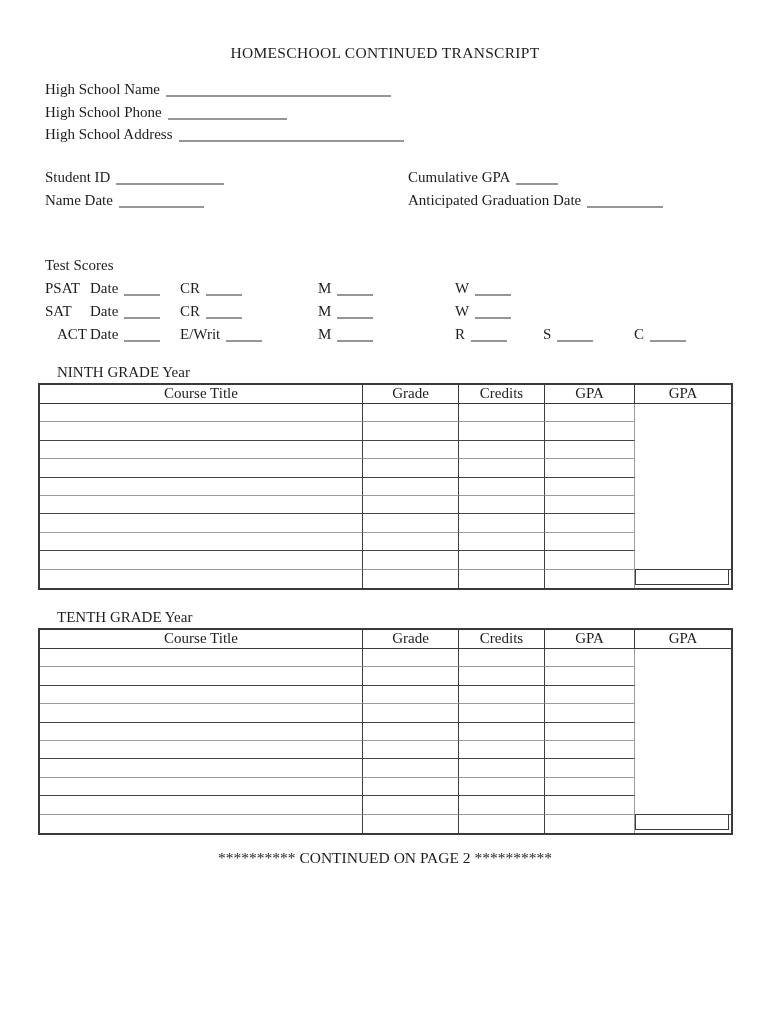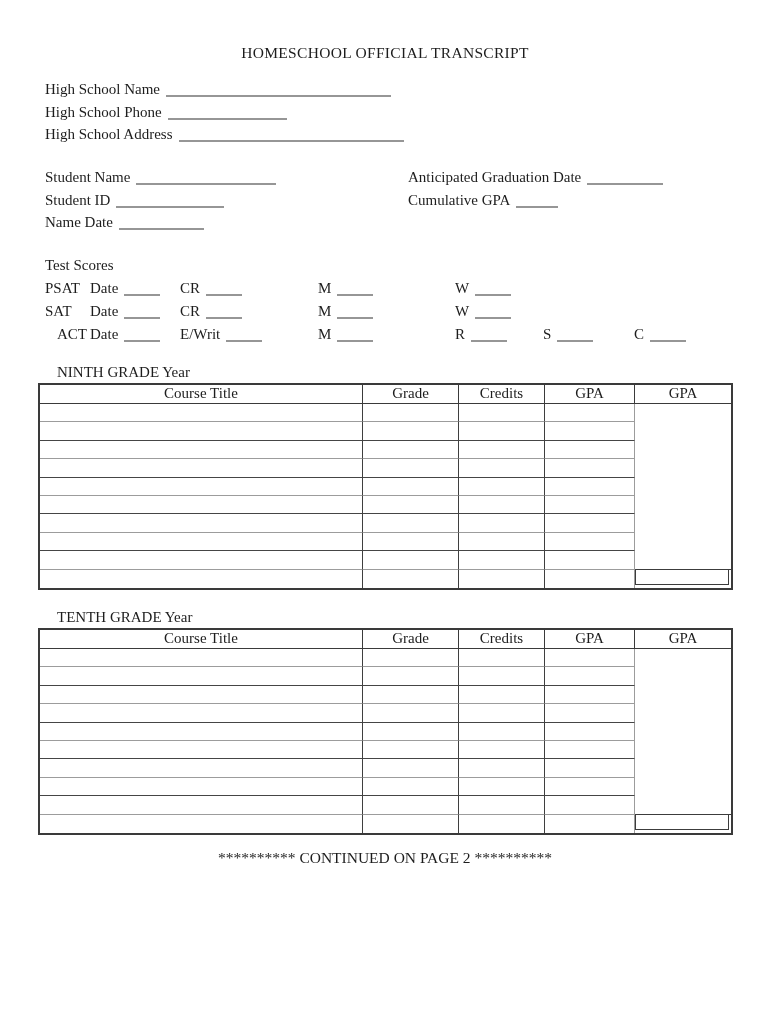--- a/index.html
+++ b/index.html
@@ -60,36 +60,35 @@
   .footer {
     position: absolute; top: 849px; left: 0; width: 770px;
     text-align: center; font-size: 15.5px;
   }
 </style>
 </head>
 <body>
 
 <div class="page">
 
-  <div class="doc-title">HOMESCHOOL OFFICIAL TRANSCRIPT</div>
+  <div class="doc-title">HOMESCHOOL CONTINUED TRANSCRIPT</div>
 
   <div class="school-block" id="school-block">
       <div class="frow"><span>High School Name</span><span class="blank" style="width: 225px;"></span></div>
       <div class="frow"><span>High School Phone</span><span class="blank" style="width: 119px;"></span></div>
       <div class="frow"><span>High School Address</span><span class="blank" style="width: 225px;"></span></div>
     </div>
 
   <div class="student-left" id="student-left">
-      <div class="frow"><span>Student Name</span><span class="blank" style="width: 140px;"></span></div>
       <div class="frow"><span>Student ID</span><span class="blank" style="width: 108px;"></span></div>
       <div class="frow"><span>Name Date</span><span class="blank" style="width: 85px;"></span></div>
     </div>
   <div class="student-right" id="student-right">
+      <div class="frow"><span>Cumulative GPA</span><span class="blank" style="width: 42px;"></span></div>
       <div class="frow"><span>Anticipated Graduation Date</span><span class="blank" style="width: 76px;"></span></div>
-      <div class="frow"><span>Cumulative GPA</span><span class="blank" style="width: 42px;"></span></div>
     </div>
 
   <div class="test-heading">Test Scores</div>
   <div class="test-rows" id="test-rows">
       <div class="trow">
         <span class="titem" style="left: 0px;">PSAT</span>
         <span class="titem" style="left: 45px;"><span>Date</span><span class="blank" style="width: 36px;"></span></span>
         <span class="titem" style="left: 135px;"><span>CR</span><span class="blank" style="width: 36px;"></span></span>
         <span class="titem" style="left: 273px;"><span>M</span><span class="blank" style="width: 36px;"></span></span>
         <span class="titem" style="left: 410px;"><span>W</span><span class="blank" style="width: 36px;"></span></span>

